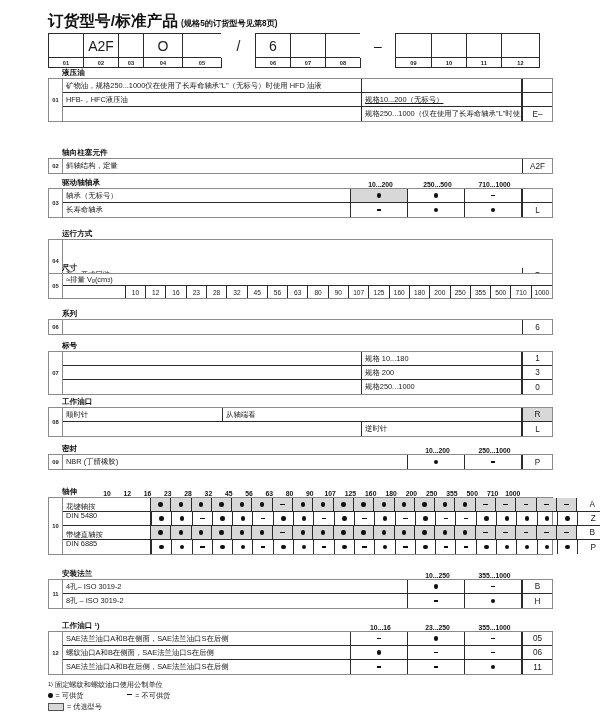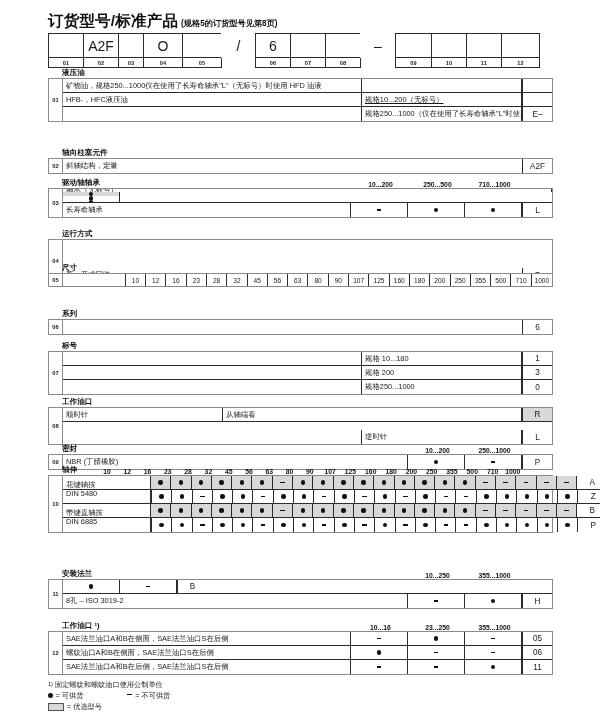--- a/index.html
+++ b/index.html
@@ -365,21 +365,21 @@
           <span class="cap-text">驱动轴轴承</span>
           <div class="cap-heads" style="right: 30px;">
             <div class="ch" style="width: 57px;">10...200</div>
             <div class="ch" style="width: 57px;">250...500</div>
             <div class="ch" style="width: 57px;">710...1000</div>
           </div>
         </div>
         <div class="sec-body">
           <div class="idx">03</div>
           <div class="rows">
-            <div class="row" style="height: 14px; flex-direction: column;">
+            <div class="row" style="height: 14px;">
               <div class="lbl">轴承（无标号）</div>
               <div class="mark shaded" style="width: 57px;">
                 <span class="dot"></span>
               </div>
               <div class="mark" style="width: 57px;">
                 <span class="dot"></span>
               </div>
               <div class="mark" style="width: 57px;">
                 <span class="dash"></span>
               </div>
@@ -415,20 +415,23 @@
           </div>
         </div>
       </div>
       <div class="section" style="top: 262px;">
         <div class="sec-caption">
           <span class="cap-text">尺寸</span>
         </div>
         <div class="sec-body">
           <div class="idx">05</div>
           <div class="rows">
+            <div class="row" style="height: 12px;">
+              <div class="lbl noborder">≈排量 V<sub>g</sub> (cm<sup>3</sup>)</div>
+            </div>
             <div class="row nb" style="height: 12px;">
               <div class="sizes-blank"></div>
               <div class="size-strip">
                 <div class="sz" style="width: 20.3px;">10</div>
                 <div class="sz" style="width: 20.3px;">12</div>
                 <div class="sz" style="width: 20.3px;">16</div>
                 <div class="sz" style="width: 20.3px;">23</div>
                 <div class="sz" style="width: 20.3px;">28</div>
                 <div class="sz" style="width: 20.3px;">32</div>
                 <div class="sz" style="width: 20.3px;">45</div>
@@ -495,21 +498,21 @@
           <span class="cap-text">工作油口</span>
         </div>
         <div class="sec-body">
           <div class="idx">08</div>
           <div class="rows">
             <div class="row" style="height: 14px;">
               <div class="lbl" style="flex: 0 0 160px;">顺时针</div>
               <div class="lbl">从轴端看</div>
               <div class="code shaded" style="width: 30px; border-left: 1px solid rgb(43, 43, 43);">R</div>
             </div>
-            <div class="row nb" style="height: 14px; margin-top: 8px;">
+            <div class="row nb" style="height: 14px;">
               <div class="lbl"></div>
               <div class="lbl" style="flex: 0 0 160px;">逆时针</div>
               <div class="code" style="width: 30px; border-left: 1px solid rgb(43, 43, 43);">L</div>
             </div>
           </div>
         </div>
       </div>
       <div class="section" style="top: 443px;">
         <div class="sec-caption">
           <span class="cap-text">密封</span>
@@ -527,21 +530,21 @@
                 <span class="dot"></span>
               </div>
               <div class="mark" style="width: 57px;">
                 <span class="dash"></span>
               </div>
               <div class="code" style="width: 30px; border-left: 1px solid rgb(43, 43, 43);">P</div>
             </div>
           </div>
         </div>
       </div>
-      <div class="section" style="top: 464px;">
+      <div class="section" style="top: 486px;">
         <div class="sec-caption">
           <span class="cap-text">轴伸</span>
           <div class="cap-heads" style="right: 30px;">
             <div class="ch" style="width: 20.3px;">10</div>
             <div class="ch" style="width: 20.3px;">12</div>
             <div class="ch" style="width: 20.3px;">16</div>
             <div class="ch" style="width: 20.3px;">23</div>
             <div class="ch" style="width: 20.3px;">28</div>
             <div class="ch" style="width: 20.3px;">32</div>
             <div class="ch" style="width: 20.3px;">45</div>
@@ -846,20 +849,21 @@
           <span class="cap-text">安装法兰</span>
           <div class="cap-heads" style="right: 30px;">
             <div class="ch" style="width: 57px;">10...250</div>
             <div class="ch" style="width: 57px;">355...1000</div>
           </div>
         </div>
         <div class="sec-body">
           <div class="idx">11</div>
           <div class="rows">
             <div class="row" style="height: 14px;">
+              <div class="lbl">4孔– ISO 3019-2</div>
               <div class="mark" style="width: 57px;">
                 <span class="dot"></span>
               </div>
               <div class="mark" style="width: 57px;">
                 <span class="dash"></span>
               </div>
               <div class="code" style="width: 30px; border-left: 1px solid rgb(43, 43, 43);">B</div>
             </div>
             <div class="row nb" style="height: 14px;">
               <div class="lbl">8孔 – ISO 3019-2</div>

